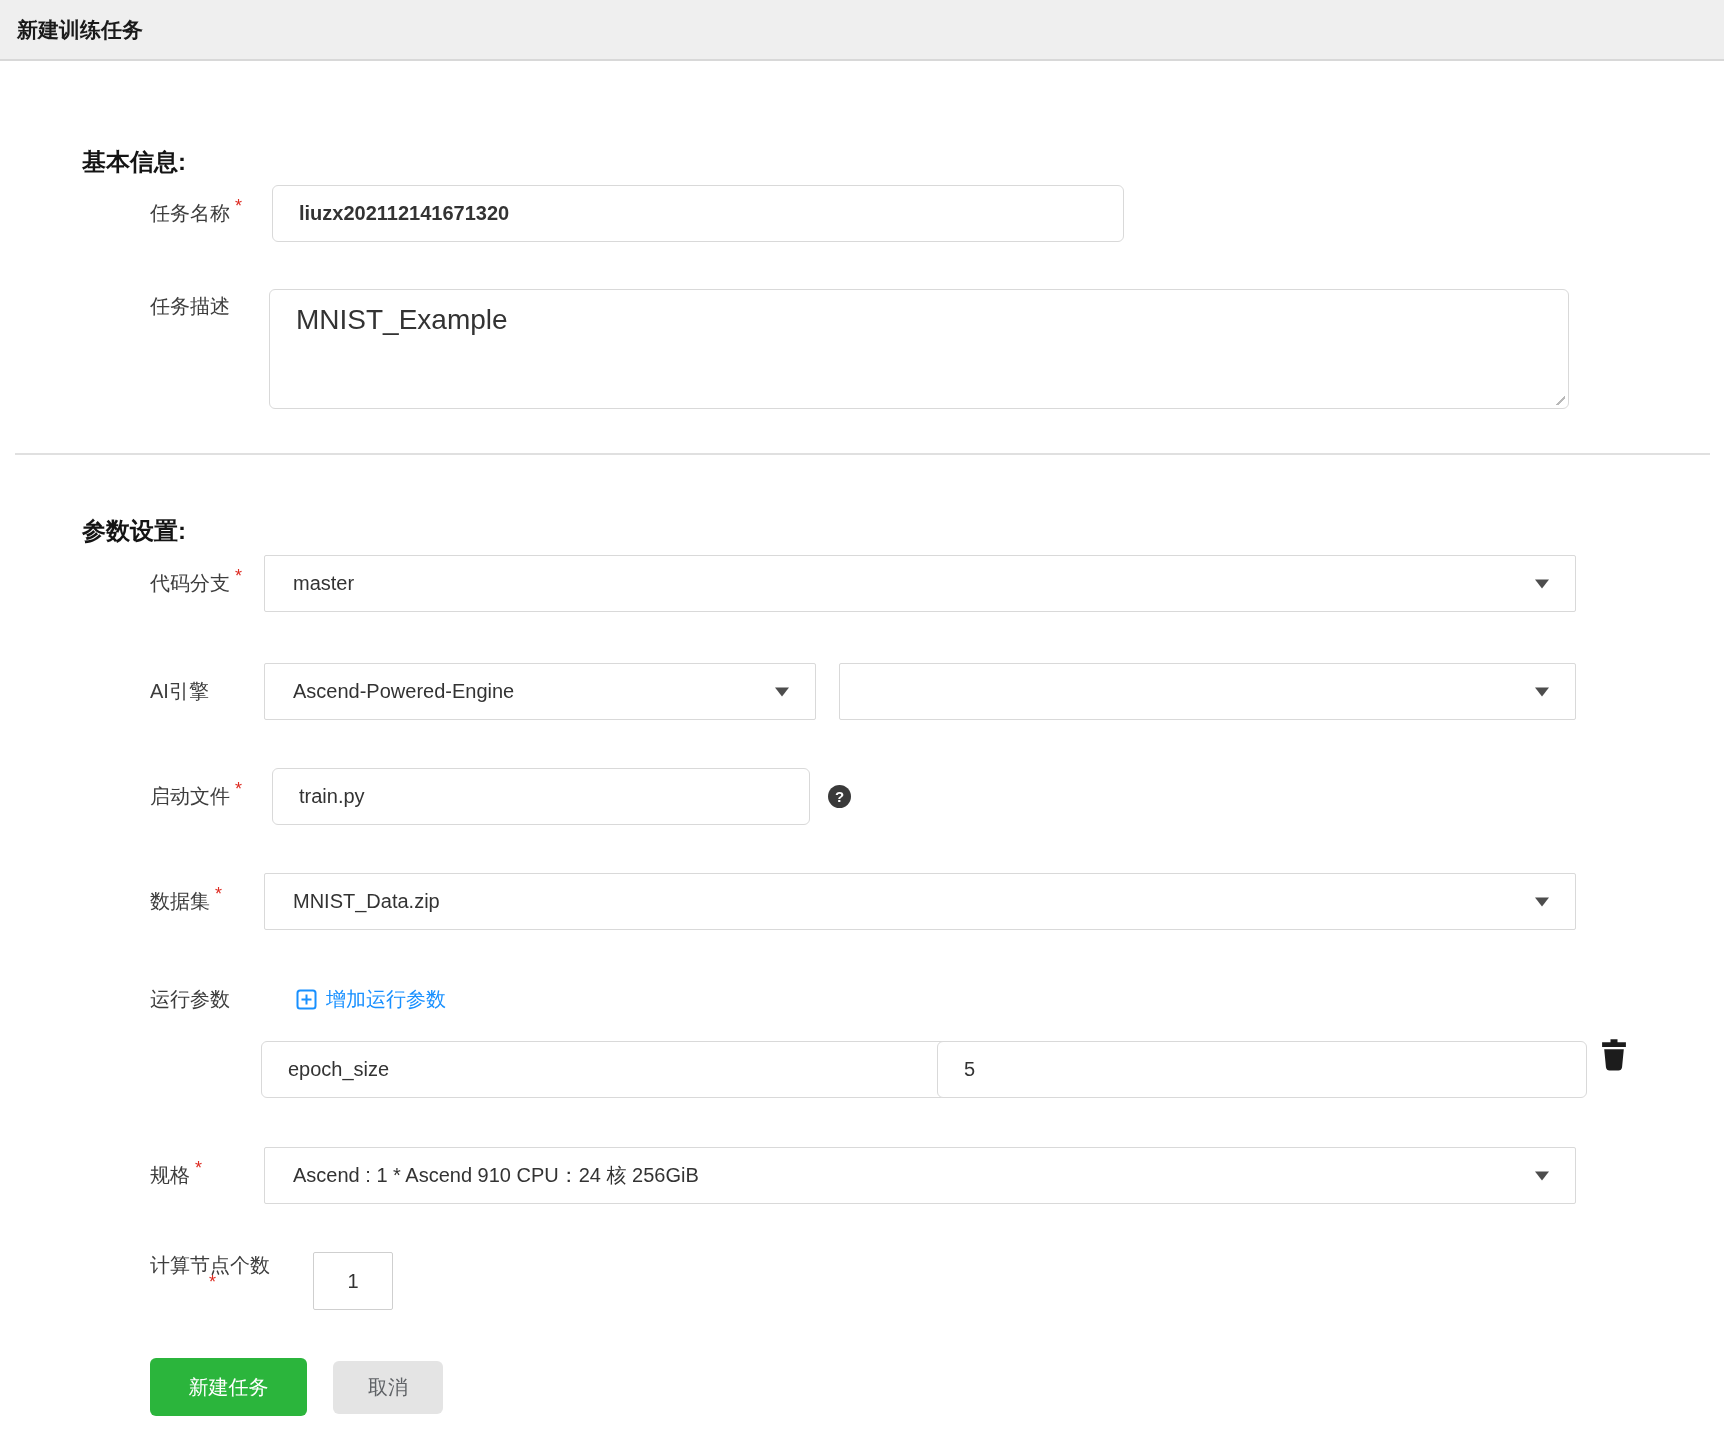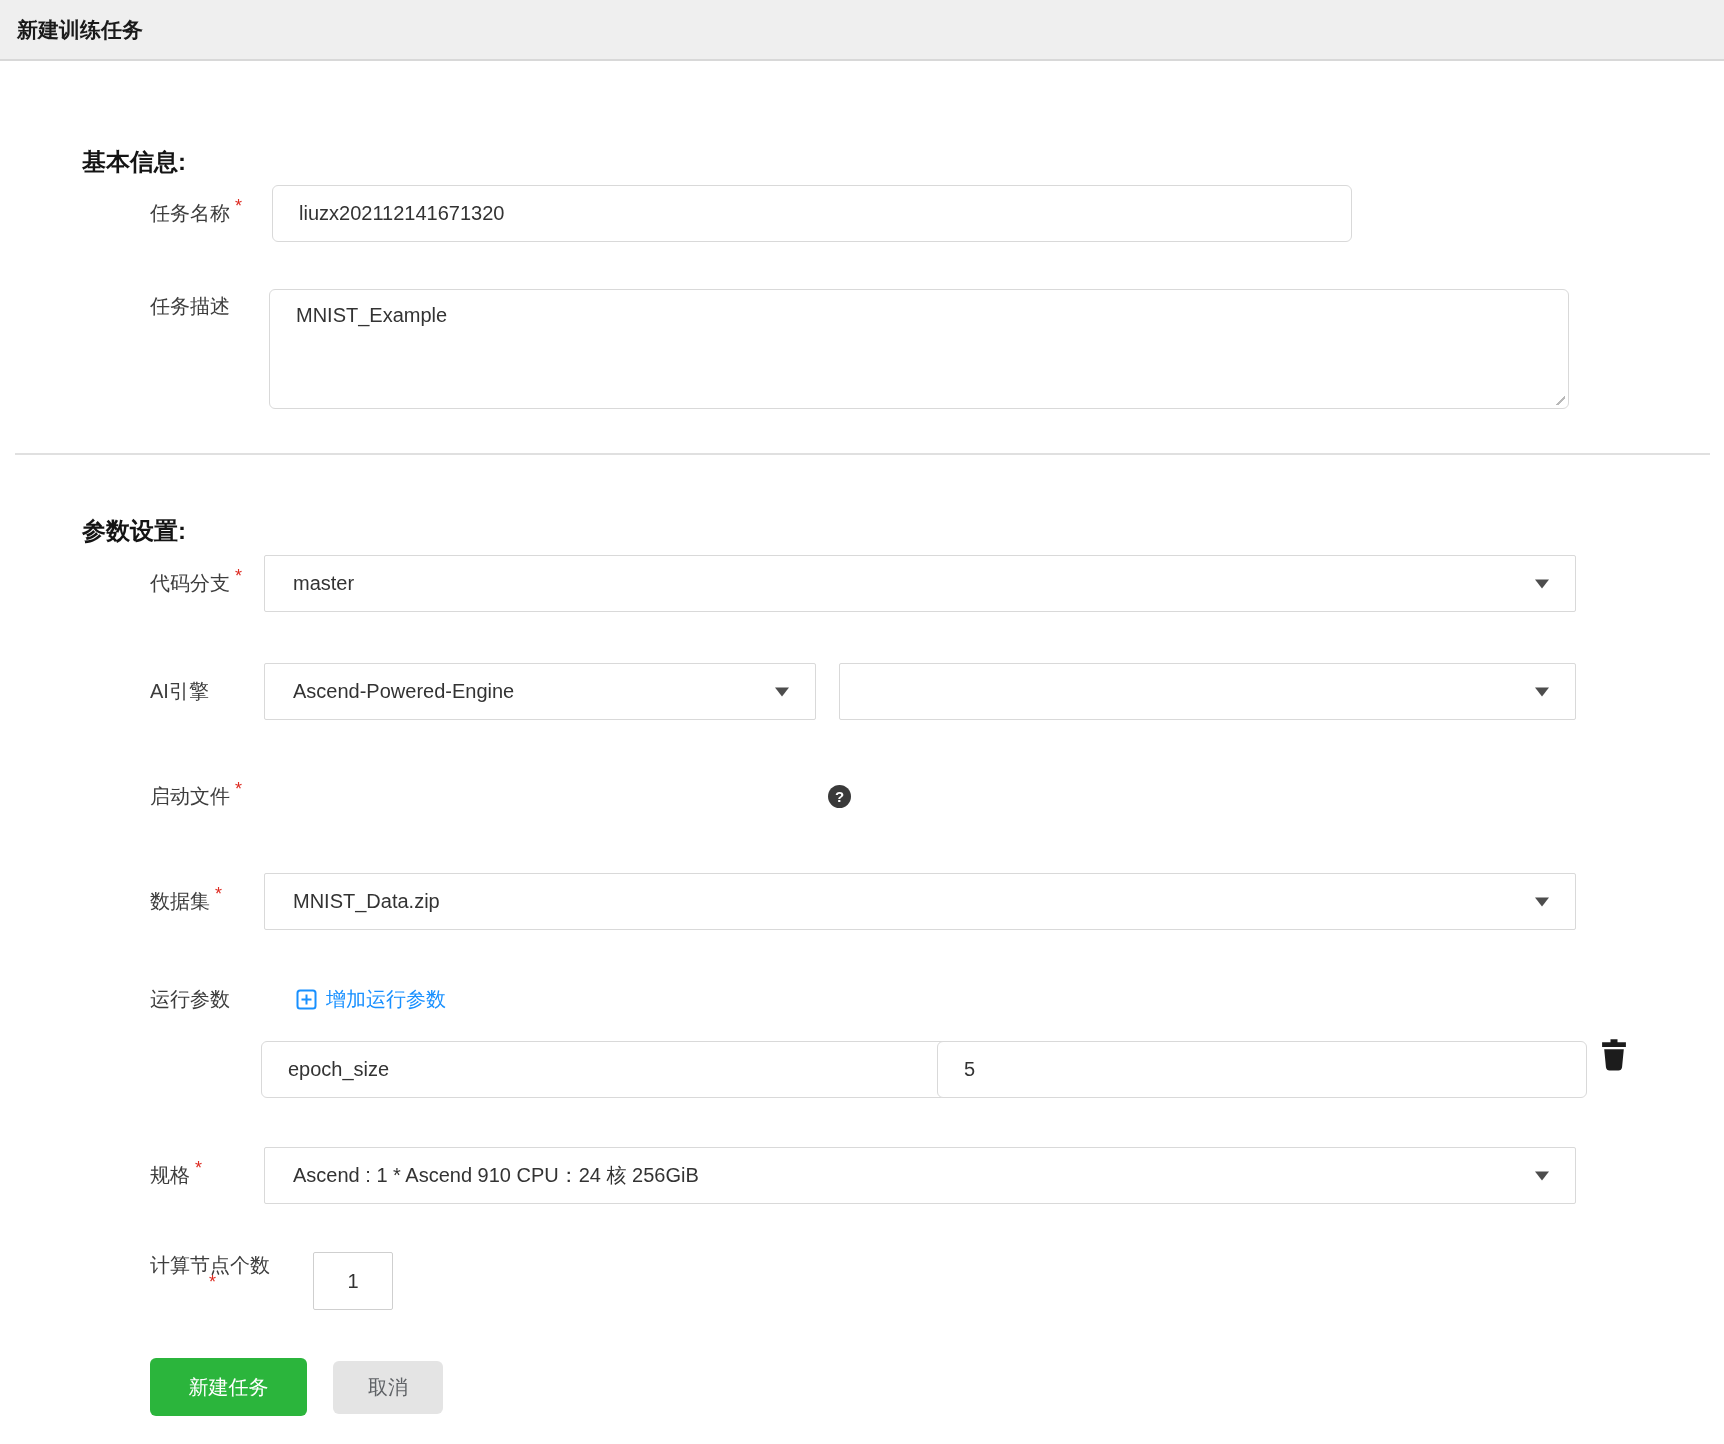--- a/index.html
+++ b/index.html
@@ -30,32 +30,32 @@
   .lbl-dataset  { top:873px; }
   .lbl-runparam { top:971px; }
   .lbl-spec     { top:1147px; }
   .lbl-node     { top:1252px;flex-direction:column; }
 
   .inp {
     position:absolute; box-sizing:border-box; height:57px;
     border:1px solid #d9d9d9; border-radius:6px; background:#fff;
     font-family:inherit; font-size:20px; color:#333; padding:0 26px; outline:none;
   }
-  .inp-name { left:272px; top:185px;  width:1080px; }
+  .inp-name { left:272px; top:185px;  width:852px;font-weight:bold; }
   .inp-boot { left:272px; top:768px;  width:538px; }
   .inp-key  { left:261px; top:1041px; width:720px; }
   .inp-val  { left:937px; top:1041px; width:650px; }
   .inp-node { left:313px; top:1252px; width:80px; height:58px; padding:0;
               text-align:center; border-radius:2px; border-color:#cfcfcf; }
 
   .ta-wrap { position:absolute; left:269px; top:289px; width:1300px; height:120px; }
   .ta-wrap textarea {
     width:100%; height:100%; box-sizing:border-box; resize:none;
     border:1px solid #d9d9d9; border-radius:6px; background:#fff;
-    font-family:inherit; font-size:20px; color:#333; padding:14px 26px; outline:none;
+    font-family:inherit; font-size:28px; color:#333; padding:14px 26px; outline:none;
   }
   .resize-handle {
     position:absolute; right:4px; bottom:4px; width:13px; height:13px;
     background:repeating-linear-gradient(135deg,#b9b9b9 0 2px,transparent 2px 6px);
     clip-path:polygon(100% 0,100% 100%,0 100%);
   }
 
   .divider { position:absolute; top:453px; left:15px; right:14px; height:2px; background:#e0e0e0; }
 
   .sel {
@@ -144,20 +144,21 @@
     <span class="caret"></span>
   </div>
   <div class="sel sel-version">
     <span class="caret"></span>
   </div>
 
   <div class="lbl lbl-boot">
     <span>启动文件</span>
       <span class="req">*</span>
   </div>
+  <input class="inp inp-boot" type="text" value="train.py" style="">
   <span class="help-icon">?</span>
 
   <div class="lbl lbl-dataset">
     <span>数据集</span>
       <span class="req">*</span>
   </div>
   <div class="sel sel-dataset">
     <span>MNIST_Data.zip</span>
     <span class="caret"></span>
   </div>

